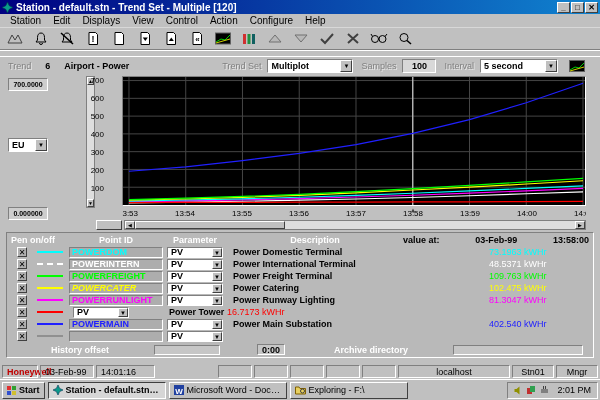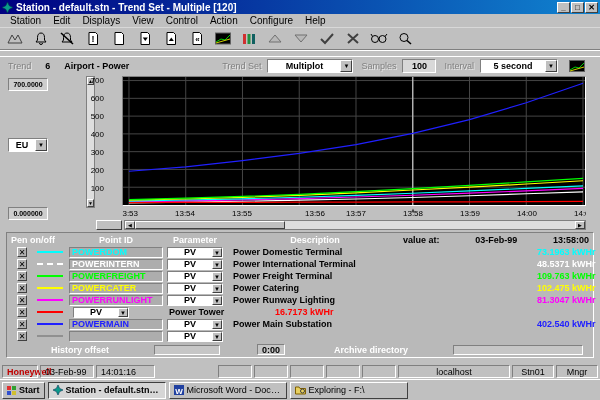--- a/index.html
+++ b/index.html
@@ -23,21 +23,21 @@
   
   .toolbar{height:22px;display:flex;align-items:center;padding:0 3px;flex:none;border-bottom:1px solid #808080;box-shadow:0 1px 0 #fff;}
   .tb-btn{width:24px;height:19px;background:#c0c0c0;border:none;margin-right:2px;display:flex;align-items:center;justify-content:center;padding:0;}
   .gapstrip{height:6px;flex:none;}
 
   
   .trendheader{height:18px;flex:none;display:flex;align-items:center;padding:0 8px;border-top:1px solid #fff;}
   .thnum{font-weight:bold;margin-right:14px;}
   .thtitle{font-weight:bold;flex:0 0 150px;}
   .combo{background:#fff;border:1px solid;border-color:#808080 #fff #fff #808080;height:14px;display:flex;align-items:center;font-size:9px;}
-  .combo .cval{padding:0 3px;flex:1;white-space:nowrap;font-weight:bold;text-align:center;}
+  .combo .cval{padding:0 3px;flex:1;white-space:nowrap;font-weight:bold;}
   .combo .carr{width:12px;height:12px;background:#c0c0c0;border:1px solid;border-color:#fff #404040 #404040 #fff;
     text-align:center;font-size:6px;line-height:11px;flex:none;}
   .numbox{background:#d8d8d8;border:1px solid;border-color:#808080 #fff #fff #808080;height:14px;width:34px;
     text-align:center;font-weight:bold;line-height:12px;}
   .spring{flex:1;}
 
   
   .chartzone{height:158px;flex:none;position:relative;}
   .scale-panel{position:absolute;left:8px;top:4px;width:40px;height:142px;}
   .scalebox{position:absolute;left:0;width:40px;height:13px;background:#cdcdcd;border:1px solid;
@@ -74,21 +74,21 @@
   .leg-row{display:grid;grid-template-columns:24px 34px 94px 64px 1fr 100px;height:12px;align-items:center;}
   .cb{width:10px;height:10px;margin-left:6px;background:#b0b0b0;border:1px solid;border-color:#fff #404040 #404040 #fff;
     font-size:8px;line-height:9px;text-align:center;color:#000;}
   .pen-line{height:0;border-top:2px solid;width:26px;margin-left:2px;}
   .pen-line.dashed{border-top-style:dashed;}
   .pointbox{height:11px;background:#adadad;border:1px solid;border-color:#808080 #fff #fff #808080;
     font-weight:bold;font-size:9px;line-height:9px;padding-left:2px;white-space:nowrap;}
   .param-combo{width:56px;margin-left:4px;height:11px;}
   .param-combo .cval{font-weight:bold;}
   .desc{font-weight:bold;padding-left:6px;white-space:nowrap;}
-  .pvalue{font-weight:bold;white-space:nowrap;margin-left:48px;}
+  .pvalue{font-weight:normal;white-space:nowrap;}
   .histrow{display:flex;align-items:center;height:13px;margin-top:1px;gap:37px;}
   .histrow .hlabel{color:#fff;font-weight:bold;margin-left:40px;}
   .histrow .hfield{width:66px;height:10px;background:#c6c6c6;border:1px solid;border-color:#808080 #fff #fff #808080;margin-left:8px;}
   .histrow .htime{width:28px;height:11px;background:#c6c6c6;border:1px solid;border-color:#808080 #fff #fff #808080;
     text-align:center;font-weight:bold;line-height:10px;}
   .histrow .alabel{color:#fff;font-weight:bold;margin-left:12px;}
   .histrow .afield{flex:1;height:10px;background:#c6c6c6;border:1px solid;border-color:#808080 #fff #fff #808080;margin:0 6px 0 8px;}
 
   .flexspacer{flex:1;}
 
@@ -352,21 +352,21 @@
           <polyline points="6,125.1 63,123.9 120,122.2 177,120.3 234,117.7 291,114.8 348,111.9 405,108.7 462,105.4" fill="none" stroke="#ffff00" stroke-width="1.2"></polyline>
           <polyline points="6,124.6 63,123.1 120,121.3 177,119.2 234,116.5 291,113.4 348,110.1 405,106.5 462,102.9" fill="none" stroke="#00ff00" stroke-width="1.2"></polyline>
           <polyline points="6,127.5 63,127.3 120,127.3 177,127.1 234,127.1 291,126.9 348,126.8 405,126.6 462,126.4" fill="none" stroke="#ff0000" stroke-width="1.2"></polyline>
           <polyline points="6,95.7 63,91.2 120,84.9 177,77.6 234,68.6 291,57.2 348,43.3 405,26.2 462,6.3" fill="none" stroke="#2020ff" stroke-width="1.2"></polyline>
         </svg>
       </div>
     <div class="xlabels">
         <span class="xlabel" style="left: 6px;">13:53</span>
         <span class="xlabel" style="left: 63px;">13:54</span>
         <span class="xlabel" style="left: 120px;">13:55</span>
-        <span class="xlabel" style="left: 193px;">13:56</span>
+        <span class="xlabel" style="left: 177px;">13:56</span>
         <span class="xlabel" style="left: 234px;">13:57</span>
         <span class="xlabel" style="left: 291px;">13:58</span>
         <span class="xlabel" style="left: 348px;">13:59</span>
         <span class="xlabel" style="left: 405px;">14:00</span>
         <span class="xlabel" style="left: 462px;">14:01</span>
         <span class="cursor-caret" style="left: 291px;">▴</span>
       </div>
     <div class="hscroll">
       <div class="hs-corner"></div>
       <div class="hs-track">
@@ -420,21 +420,21 @@
           <span class="combo param-combo">
             <span class="cval">PV</span>
             <span class="carr" style="width:10px;height:9px;line-height:8px;">▼</span>
           </span>
           <span class="desc">Power Freight Terminal</span>
           <span class="pvalue" style="color: rgb(0, 255, 0);">109.763 kWHr</span>
         </div>
         <div class="leg-row">
           <span class="cb">✕</span>
           <span class="pen-line" style="border-top-color: rgb(255, 255, 0);"></span>
-          <span class="pointbox" style="color: rgb(255, 255, 0);">POWERCATER</span>
+          <span class="pointbox" style="color: rgb(255, 255, 0); font-style: italic;">POWERCATER</span>
           <span class="combo param-combo">
             <span class="cval">PV</span>
             <span class="carr" style="width:10px;height:9px;line-height:8px;">▼</span>
           </span>
           <span class="desc">Power Catering</span>
           <span class="pvalue" style="color: rgb(255, 255, 0);">102.475 kWHr</span>
         </div>
         <div class="leg-row">
           <span class="cb">✕</span>
           <span class="pen-line" style="border-top-color: rgb(255, 0, 255);"></span>
@@ -536,15 +536,36 @@
         <button class="task">
           <span class="ticon">
             <svg width="11" height="10">
               <path d="M0.5 3 L0.5 9 L10.5 9 L10.5 3.5 L5 3.5 L4 2 L0.5 2 Z" fill="#e8d060" stroke="#806000"></path>
               <circle cx="7.5" cy="6" r="2" fill="none" stroke="#404040"></circle>
             </svg>
           </span>
           <span style="overflow: hidden; text-overflow: ellipsis;">Exploring - F:\</span>
         </button>
       </span>
+    <span class="tray">
+      <span style="display:flex;">
+        <svg width="9" height="9">
+            <path d="M0.5 3 H2.5 L5.5 0.5 V8.5 L2.5 6 H0.5 Z" fill="#909000"></path>
+          </svg>
+      </span>
+      <span style="display:flex;">
+        <svg width="9" height="9">
+            <rect x="0" y="2" width="5" height="6" fill="#c03030"></rect>
+            <rect x="3" y="0" width="5" height="6" fill="#30a050"></rect>
+          </svg>
+      </span>
+      <span style="display:flex;">
+        <svg width="9" height="9">
+            <rect x="1" y="3" width="7" height="4" fill="#808080"></rect>
+            <rect x="3" y="0" width="1" height="3" fill="#404040"></rect>
+            <rect x="5" y="0" width="1" height="3" fill="#404040"></rect>
+          </svg>
+      </span>
+      <span class="clock">2:01 PM</span>
+    </span>
   </div>
 
 </div>
 
 </body></html>

